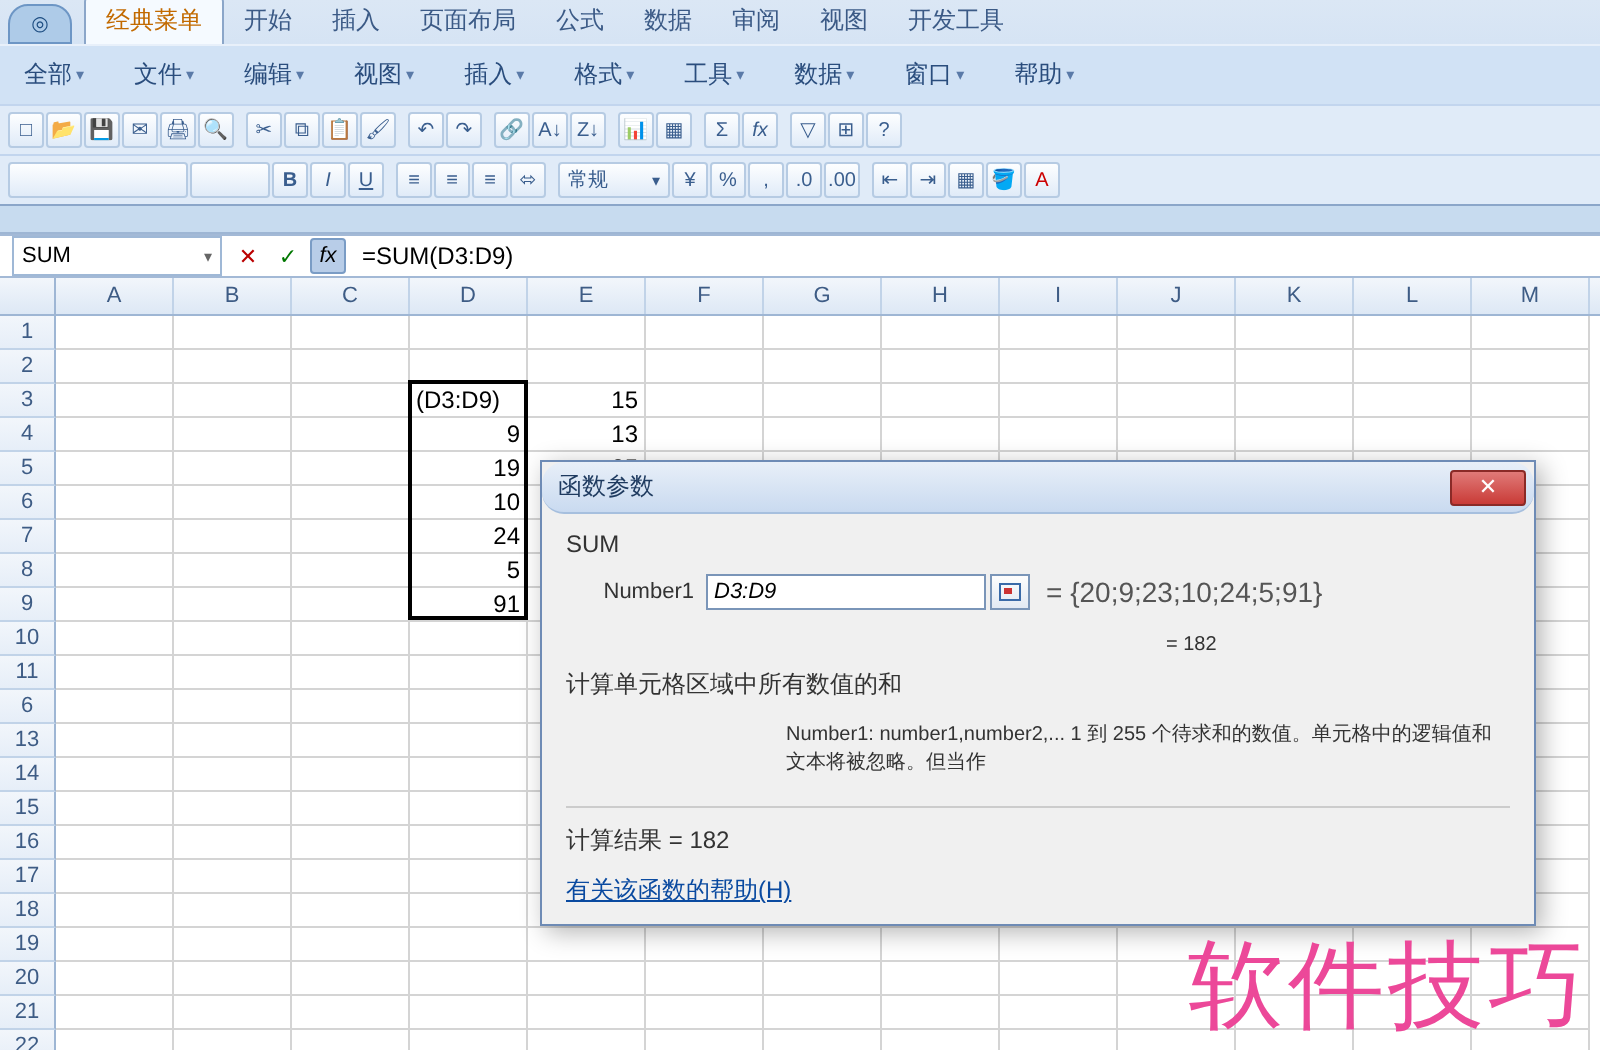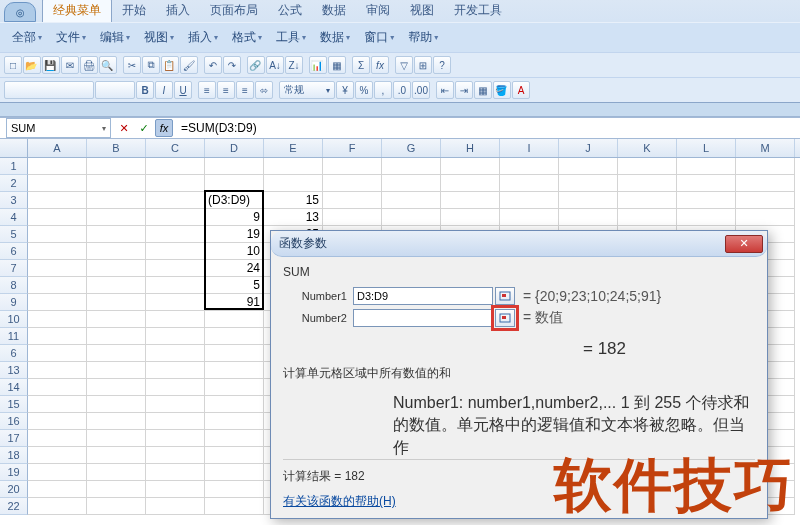--- a/index.html
+++ b/index.html
@@ -5,21 +5,21 @@
   * { box-sizing: border-box; margin: 0; padding: 0; font-family: "Microsoft YaHei", Tahoma, sans-serif; }
   body { width: 800px; height: 525px; background: #fff; position: relative; overflow: hidden; font-size: 12px; }
   
   
   .ribbon { background: linear-gradient(#dbe7f5,#c2d8f1); border-bottom:1px solid #8ba6c9; }
   .tabs { display:flex; align-items:flex-end; height:22px; padding-left:4px; }
   .app-btn { width:32px; height:20px; background:#aecbe8; border:1px solid #6d96c5; border-radius:10px 10px 0 0; margin-right:6px; display:flex; align-items:center; justify-content:center; color:#1e4e82; font-size:10px;}
   .tab { padding:3px 10px; font-size:12px; color:#3b5a86; cursor:pointer; }
   .tab.active { background:#f5faff; border:1px solid #8ba6c9; border-bottom:none; border-radius:3px 3px 0 0; color:#c26a00; }
   
-  .menu-row { display:flex; gap:2px; padding:4px 6px; background:#d1e2f5; border-top:1px solid #e8f0fa; }
+  .menu-row { display:flex; gap:13px; padding:4px 6px; background:#d1e2f5; border-top:1px solid #e8f0fa; }
   .menu-item { color:#2a4d7d; padding:2px 6px; display:flex; align-items:center; gap:2px; cursor:pointer; }
   .menu-item .dd { font-size:8px; color:#5a7aa8; }
   
   .toolbar { display:flex; gap:1px; padding:3px 4px; background:#e0ebf8; border-top:1px solid #c2d5ee; }
   .tbtn { width:18px; height:18px; background:linear-gradient(#fdfeff,#e0ebf8); border:1px solid #b6cbe3; border-radius:2px; display:flex; align-items:center; justify-content:center; font-size:10px; color:#3a5e8e; cursor:pointer;}
   .tbtn.wide { width:auto; padding:0 6px; }
   .tsep { width:4px; }
   
   
   .formula-row { display:flex; align-items:center; height:22px; border-top:1px solid #a3b9d6; border-bottom:1px solid #a3b9d6; background:#fff; }
@@ -47,34 +47,34 @@
   .selection { position:absolute; border:2px solid #000; pointer-events:none; }
   
   
   .dialog { position:absolute; background:#f0f0f0; border:1px solid #6e8bb5; box-shadow:3px 3px 12px rgba(0,0,0,.3); }
   .dlg-title { height:26px; background:linear-gradient(#e8eff8,#c9daf0); border-bottom:1px solid #a6bfde; display:flex; align-items:center; justify-content:space-between; padding:0 4px 0 8px; font-size:12px; color:#1e3a5f;border-radius:11px; }
   .close-btn { width:38px; height:18px; background:linear-gradient(#e07a78,#c93b37); border:1px solid #8a2a27; border-radius:2px; color:#fff; display:flex; align-items:center; justify-content:center; font-size:11px; cursor:pointer;}
   .dlg-body { padding:8px 12px; font-size:12px; color:#333; }
   .fn-name { font-size:12px; margin-bottom:8px; }
   .arg-row { display:flex; align-items:center; margin-bottom:4px; }
   .arg-label { width:70px; text-align:right; padding-right:6px; font-family:Arial; font-size:11px;}
-  .arg-input { width:140px; height:18px; border:1px solid #7a95b8; background:#fff; padding:0 3px; font-size:11px; font-family:Arial;}
+  .arg-input { width:140px; height:18px; border:1px solid #7a95b8; background:#fff; padding:0 3px; font-size:11px; font-family:Arial;font-style:italic;}
   .ref-btn { width:20px; height:18px; border:1px solid #7a95b8; background:linear-gradient(#fdfdfd,#e2e9f3); margin-left:2px; display:flex; align-items:center; justify-content:center; cursor:pointer;}
   .ref-btn svg { width:12px; height:10px; }
   .ref-btn.hl { outline:3px solid #d93a32; outline-offset:1px; }
   .arg-eq { margin-left:8px; font-size:14px; color:#555; font-family:Arial;}
   .dlg-sep { margin:12px 0 8px; }
-  .dlg-result-eq { text-align:left; padding-left:300px; font-size:17px; margin-bottom:6px; }
+  .dlg-result-eq { text-align:left; padding-left:300px; font-size:10px; margin-bottom:6px; }
   .dlg-desc { font-size:12px; margin-bottom:10px; }
-  .dlg-arg-desc { padding-left:110px; font-size:16px; font-family:Arial; color:#333; line-height:1.4; }
-  .dlg-footer { border-top:1px solid #ccc; padding-top:8px; }
+  .dlg-arg-desc { padding-left:110px; font-size:10px; font-family:Arial; color:#333; line-height:1.4; }
+  .dlg-footer { border-top:1px solid #ccc; margin-top:14px; padding-top:8px; }
   .dlg-calc { font-size:12px; margin-bottom:8px; }
   .dlg-help { color:#0a4aa0; text-decoration:underline; font-size:12px; cursor:pointer;}
   
-  .watermark { position:absolute; right:6px; bottom:0px; font-size:58px; color:#c2410c; font-family:"SimSun","STSong"; letter-spacing:2px; pointer-events:none;font-weight:bold;}
+  .watermark { position:absolute; right:6px; bottom:0px; font-size:48px; color:#ec4899; font-family:"SimSun","STSong"; letter-spacing:2px; pointer-events:none;}
 </style>
 </head>
 <body>
 
 <div class="ribbon">
   <div class="tabs">
     <div class="app-btn">◎</div>
   <div class="tab active">经典菜单</div>
       <div class="tab">开始</div>
       <div class="tab">插入</div>
@@ -544,20 +544,36 @@
         <div class="cell"></div>
         <div class="cell"></div>
         <div class="cell"></div>
         <div class="cell"></div>
         <div class="cell"></div>
         <div class="cell"></div>
         <div class="cell"></div>
         <div class="cell"></div>
       </div>
       <div class="row">
+        <div class="row-h">21</div>
+        <div class="cell"></div>
+        <div class="cell"></div>
+        <div class="cell"></div>
+        <div class="cell"></div>
+        <div class="cell"></div>
+        <div class="cell"></div>
+        <div class="cell"></div>
+        <div class="cell"></div>
+        <div class="cell"></div>
+        <div class="cell"></div>
+        <div class="cell"></div>
+        <div class="cell"></div>
+        <div class="cell"></div>
+      </div>
+      <div class="row">
         <div class="row-h">22</div>
         <div class="cell"></div>
         <div class="cell"></div>
         <div class="cell"></div>
         <div class="cell"></div>
         <div class="cell"></div>
         <div class="cell"></div>
         <div class="cell"></div>
         <div class="cell"></div>
         <div class="cell"></div>
@@ -582,31 +598,20 @@
           <div class="arg-label">Number1</div>
           <input class="arg-input" value="D3:D9" style="">
           <div class="ref-btn">
             <svg viewBox="0 0 12 10">
               <rect x="1" y="1" width="10" height="8" fill="none" stroke="#3a6aa8"></rect>
               <rect x="3" y="3" width="4" height="3" fill="#c33"></rect>
             </svg>
           </div>
           <div class="arg-eq">= {20;9;23;10;24;5;91}</div>
         </div>
-        <div class="arg-row">
-          <div class="arg-label">Number2</div>
-          <input class="arg-input" value="" style="">
-          <div class="ref-btn hl">
-            <svg viewBox="0 0 12 10">
-              <rect x="1" y="1" width="10" height="8" fill="none" stroke="#3a6aa8"></rect>
-              <rect x="3" y="3" width="4" height="3" fill="#c33"></rect>
-            </svg>
-          </div>
-          <div class="arg-eq">= 数值</div>
-        </div>
       </div>
     <div class="dlg-sep"></div>
     <div class="dlg-result-eq">= 182</div>
     <div class="dlg-desc">计算单元格区域中所有数值的和</div>
     <div class="dlg-arg-desc">
       <span>Number1:</span>&nbsp;<span>number1,number2,... 1 到 255 个待求和的数值。单元格中的逻辑值和文本将被忽略。但当作</span>
     </div>
     <div class="dlg-footer">
       <div class="dlg-calc">
         <span>计算结果 =</span> <span>182</span>

